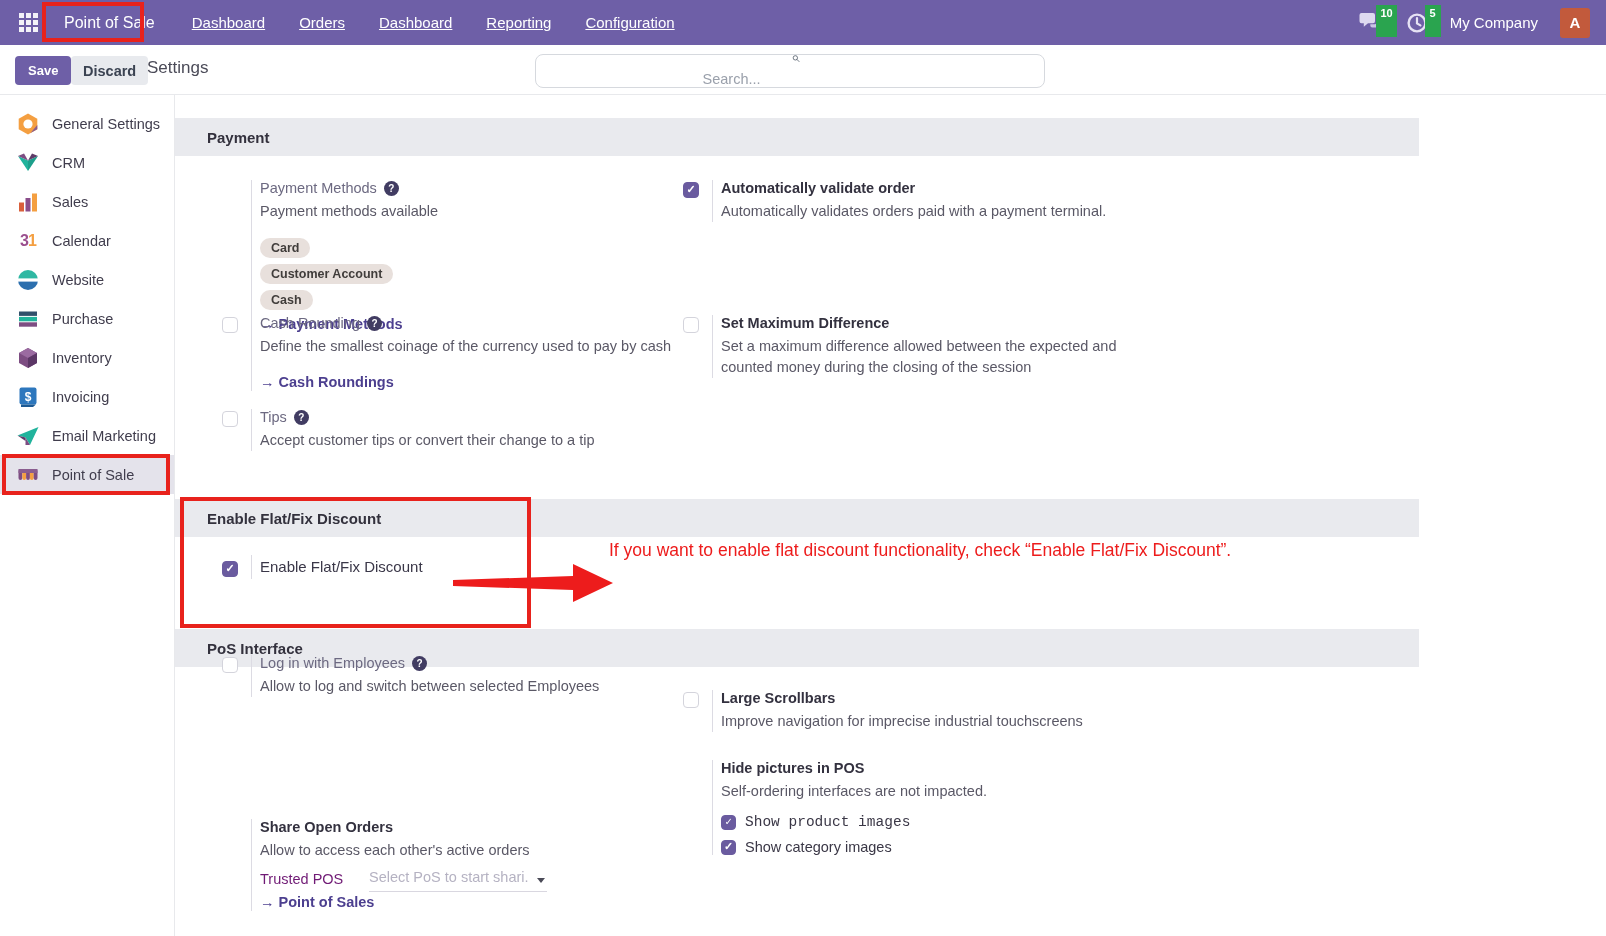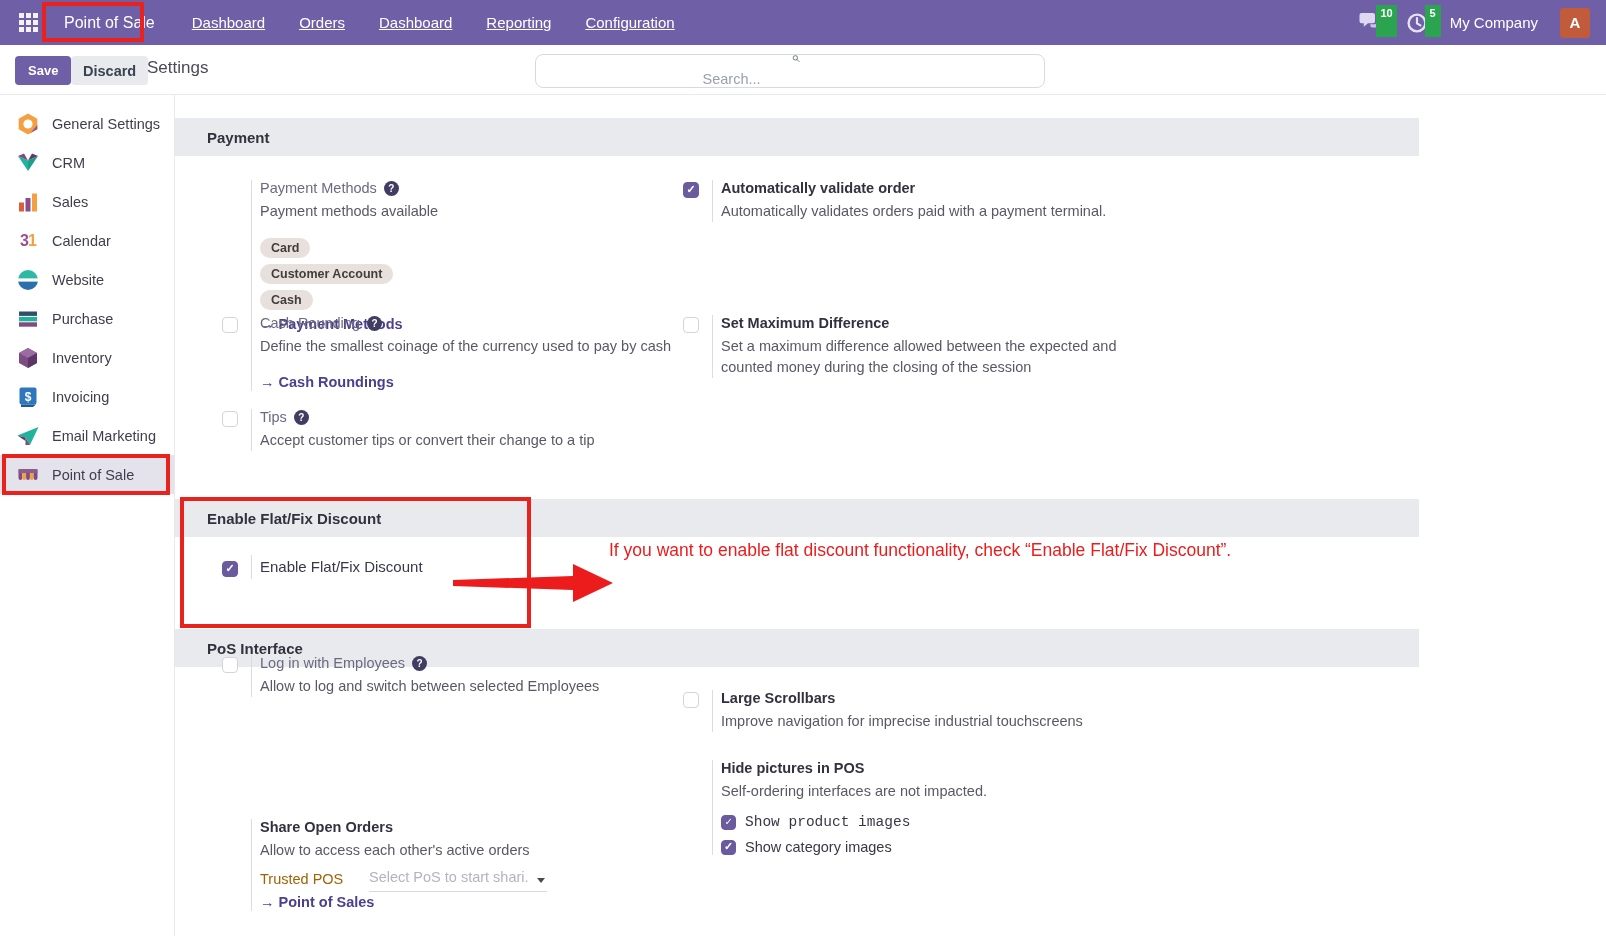--- a/index.html
+++ b/index.html
@@ -55,21 +55,21 @@
   .desc { color:#5a5866; font-size:14.5px; margin-top:5px; line-height:1.45; max-width:430px; }
   .help { width:15px; height:15px; border-radius:50%; background:#413c62; color:#fff; font-size:10px; font-weight:bold; display:inline-flex; align-items:center; justify-content:center; cursor:pointer; flex:none; }
   .link { display:inline-block; color:#4c3f8f; font-weight:bold; font-size:14.5px; cursor:pointer; }
   .link::before { content:"\2192\00a0 "; font-weight:bold; }
   .tags { display:flex; flex-wrap:wrap; gap:6px 8px; width:185px; margin-top:16px; }
   .tag { background:#e8e0dc; color:#413d3b; font-size:12.5px; font-weight:600; padding:3px 11px; border-radius:11px; cursor:pointer; white-space:nowrap; }
   .cbrow { display:flex; align-items:center; gap:9px; margin-top:9px; }
   .cbrow .cb { width:15px; height:15px; }
   .cbrow span.optlabel { font-size:14.5px; color:#3a3746; }
   .trusted-row { display:flex; margin-top:8px; }
-  .trusted-label { width:109px; font-size:14.5px; color:#a16207; line-height:21px; }
+  .trusted-label { width:109px; font-size:14.5px; color:#701a75; line-height:21px; }
   .pos-select { position:relative; width:178px; height:23px; border-bottom:1px solid #d9d7e0; cursor:pointer; }
   .pos-select .ph { font-size:14.5px; color:#b5b2c2; white-space:nowrap; overflow:hidden; display:block; width:160px; }
   .caret { position:absolute; right:2px; top:9px; width:0; height:0; border-left:4px solid transparent; border-right:4px solid transparent; border-top:5px solid #4a4a57; }
 
   
   .anno-box { position:absolute; border:4px solid #e8221c; z-index:6; pointer-events:none; }
   .box-nav { left:42px; top:2px; width:102px; height:40px; }
   .box-side { left:2px; top:454px; width:168px; height:41px; }
   .box-flat { left:180px; top:497px; width:351px; height:131px; }
   .anno-arrow { position:absolute; left:453px; top:563px; z-index:6; pointer-events:none; }

